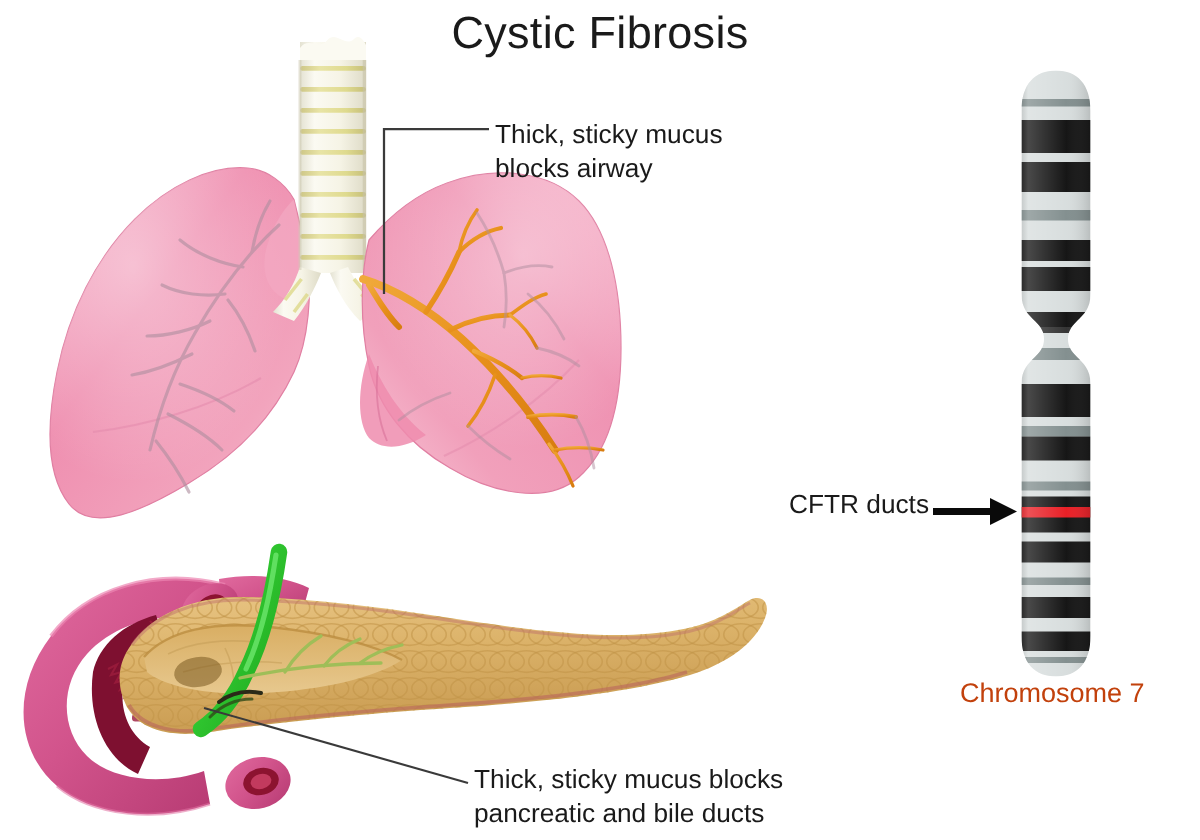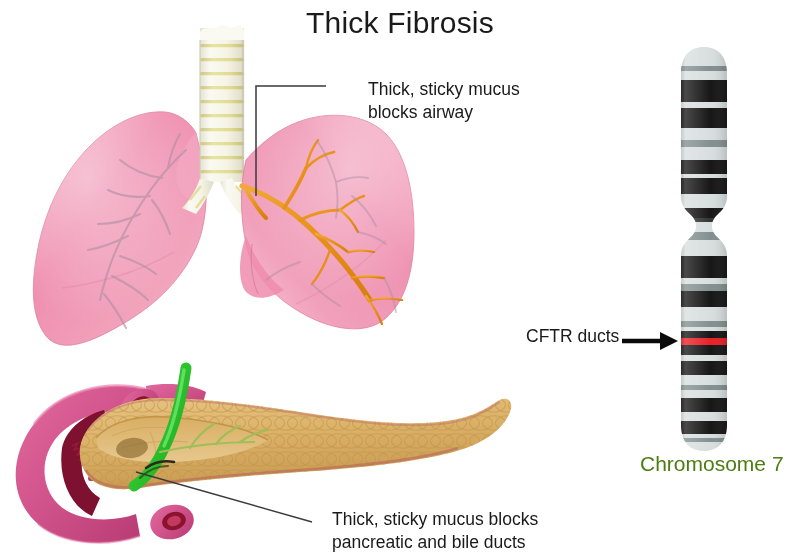--- a/index.html
+++ b/index.html
@@ -31,52 +31,52 @@
   }
 
   
   .annot {
     position: absolute;
     font-size: 17.5px;
     line-height: 1.32;
     color: #1a1a1a;
     white-space: pre;
   }
-  #annot-airway { left: 330px; top: 78px; margin-left: 38px; }
-  #annot-ducts  { left: 332px; top: 508px; }
+  #annot-airway { left: 330px; top: 78px; }
+  #annot-ducts  { left: 316px; top: 508px; }
   #label-cftr {
     position: absolute;
     left: 526px;
     top: 326px;
     font-size: 17.5px;
     color: #1a1a1a;
   }
   #label-chrom {
     position: absolute;
     left: 640px;
     top: 452px;
-    font-size: 21px;
-    color: #4d7c0f;
+    font-size: 18px;
+    color: #c2410c;
   }
 
   
   .layer {
     position: absolute;
     left: 0;
     top: 0;
     width: 800px;
     height: 560px;
   }
 </style>
 </head>
 <body>
 
 <div id="stage">
 
-  <div id="title">Thick Fibrosis</div>
+  <div id="title">Cystic Fibrosis</div>
 
   <svg class="layer" viewBox="0 0 800 560">
     <defs>
       <linearGradient id="gLungL" x1="0" y1="0" x2="1" y2="1">
         <stop offset="0%" stop-color="#f4a7c2"></stop>
         <stop offset="38%" stop-color="#ef8fb0"></stop>
         <stop offset="75%" stop-color="#f2a4bd"></stop>
         <stop offset="100%" stop-color="#f7c3d4"></stop>
       </linearGradient>
       <linearGradient id="gLungR" x1="1" y1="0" x2="0" y2="1">

